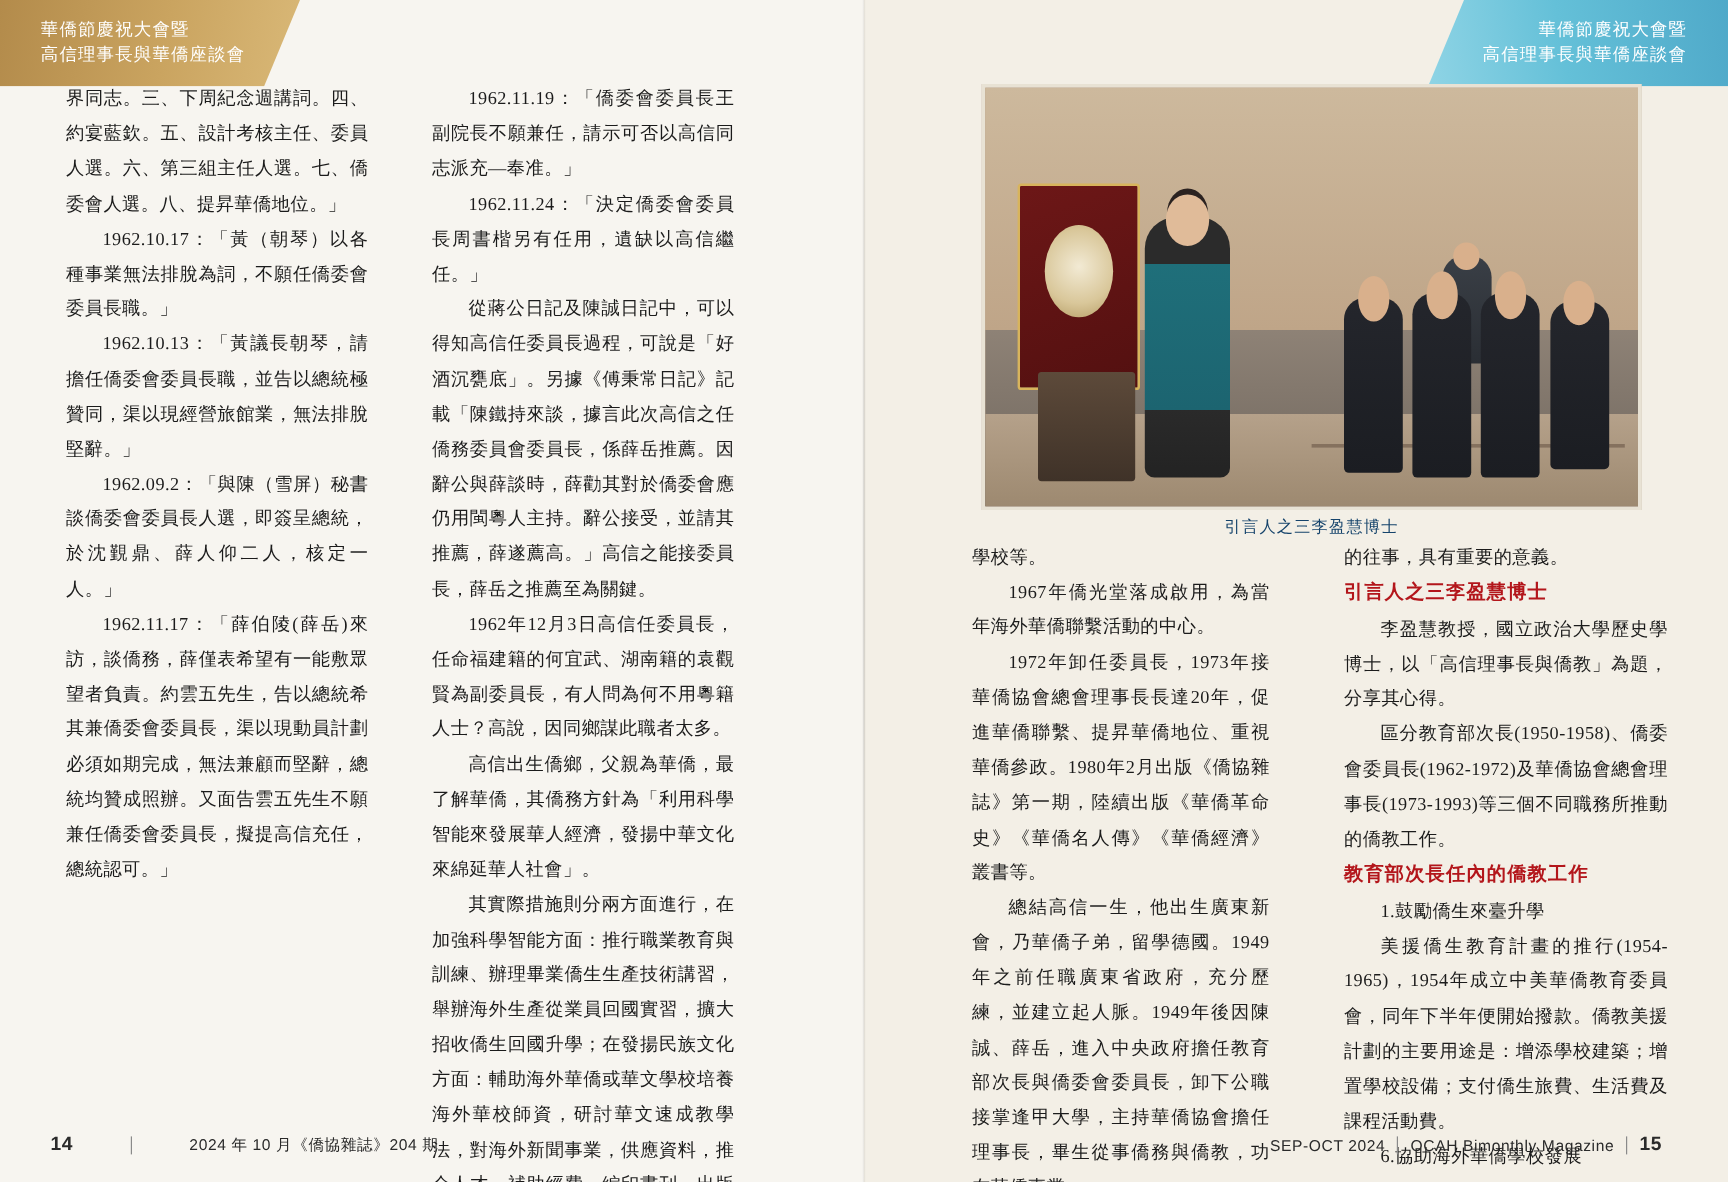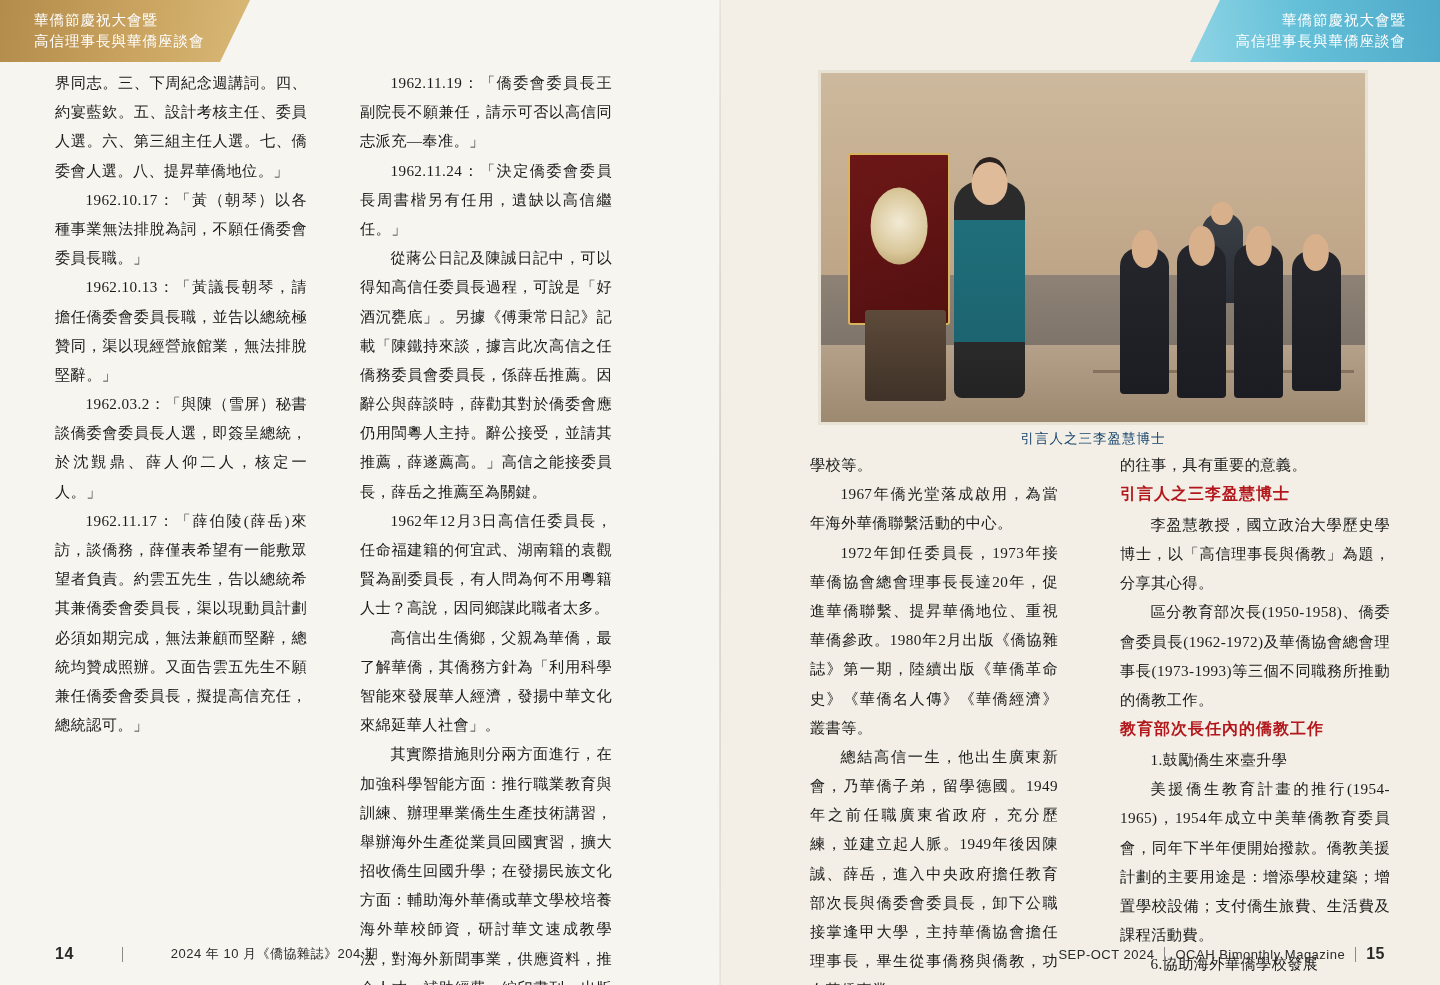--- a/index.html
+++ b/index.html
@@ -28,21 +28,21 @@
   .page-right {
     position: absolute;
     left: 720px; top: 0;
     width: 720px; height: 985px;
     background: #f3efe6;
   }
   
   .banner {
     position: absolute;
     top: 0;
-    height: 62px;
+    height: 72px;
     color: #ffffff;
     font-family: "Liberation Sans", sans-serif;
     font-size: 14.5px;
     line-height: 1.45;
     letter-spacing: 1px;
     display: flex;
     flex-direction: column;
     justify-content: center;
     box-sizing: border-box;
   }
@@ -201,21 +201,21 @@
     position: absolute;
     bottom: 22px;
     font-family: "Liberation Sans", sans-serif;
     font-size: 13px;
     color: #2a2a2a;
     display: flex;
     align-items: center;
     gap: 10px;
     letter-spacing: 0.5px;
   }
-  .footer-left { left: 55px; gap: 48px; }
+  .footer-left { left: 42px; gap: 48px; }
   .footer-right { right: 55px; justify-content: flex-end; }
   .folio {
     font-size: 16px;
     font-weight: bold;
   }
   .rule {
     display: inline-block;
     width: 1px; height: 15px;
     background: #8a8a8a;
   }
@@ -243,21 +243,21 @@
 
   <div class="banner banner-right">
     <span>華僑節慶祝大會暨</span>
     <span>高信理事長與華僑座談會</span>
   </div>
 
   <div class="col" id="left-col-1">
     <p>界同志。三、下周紀念週講詞。四、約宴藍欽。五、設計考核主任、委員人選。六、第三組主任人選。七、僑委會人選。八、提昇華僑地位。」</p>
     <p class="ind">1962.10.17：「黃（朝琴）以各種事業無法排脫為詞，不願任僑委會委員長職。」</p>
     <p class="ind">1962.10.13：「黃議長朝琴，請擔任僑委會委員長職，並告以總統極贊同，渠以現經營旅館業，無法排脫堅辭。」</p>
-    <p class="ind">1962.03.2：「與陳（雪屏）秘書談僑委會委員長人選，即簽呈總統，於沈覲鼎、薛人仰二人，核定一人。」</p>
+    <p class="ind">1962.09.2：「與陳（雪屏）秘書談僑委會委員長人選，即簽呈總統，於沈覲鼎、薛人仰二人，核定一人。」</p>
     <p class="ind">1962.11.17：「薛伯陵(薛岳)來訪，談僑務，薛僅表希望有一能敷眾望者負責。約雲五先生，告以總統希其兼僑委會委員長，渠以現動員計劃必須如期完成，無法兼顧而堅辭，總統均贊成照辦。又面告雲五先生不願兼任僑委會委員長，擬提高信充任，總統認可。」</p>
   </div>
 
   <div class="col" id="left-col-2">
     <p class="ind">1962.11.19：「僑委會委員長王副院長不願兼任，請示可否以高信同志派充—奉准。」</p>
     <p class="ind">1962.11.24：「決定僑委會委員長周書楷另有任用，遺缺以高信繼任。」</p>
     <p class="ind">從蔣公日記及陳誠日記中，可以得知高信任委員長過程，可說是「好酒沉甕底」。另據《傅秉常日記》記載「陳鐵持來談，據言此次高信之任僑務委員會委員長，係薛岳推薦。因辭公與薛談時，薛勸其對於僑委會應仍用閩粵人主持。辭公接受，並請其推薦，薛遂薦高。」高信之能接委員長，薛岳之推薦至為關鍵。</p>
     <p class="ind">1962年12月3日高信任委員長，任命福建籍的何宜武、湖南籍的袁觀賢為副委員長，有人問為何不用粵籍人士？高說，因同鄉謀此職者太多。</p>
     <p class="ind">高信出生僑鄉，父親為華僑，最了解華僑，其僑務方針為「利用科學智能來發展華人經濟，發揚中華文化來綿延華人社會」。</p>
     <p class="ind">其實際措施則分兩方面進行，在加強科學智能方面：推行職業教育與訓練、辦理畢業僑生生產技術講習，舉辦海外生產從業員回國實習，擴大招收僑生回國升學；在發揚民族文化方面：輔助海外華僑或華文學校培養海外華校師資，研討華文速成教學法，對海外新聞事業，供應資料，推介人才，補助經費，編印書刊，出版有聲華文讀本和唱片，選購影片分發海外，辦理中華函授</p>

